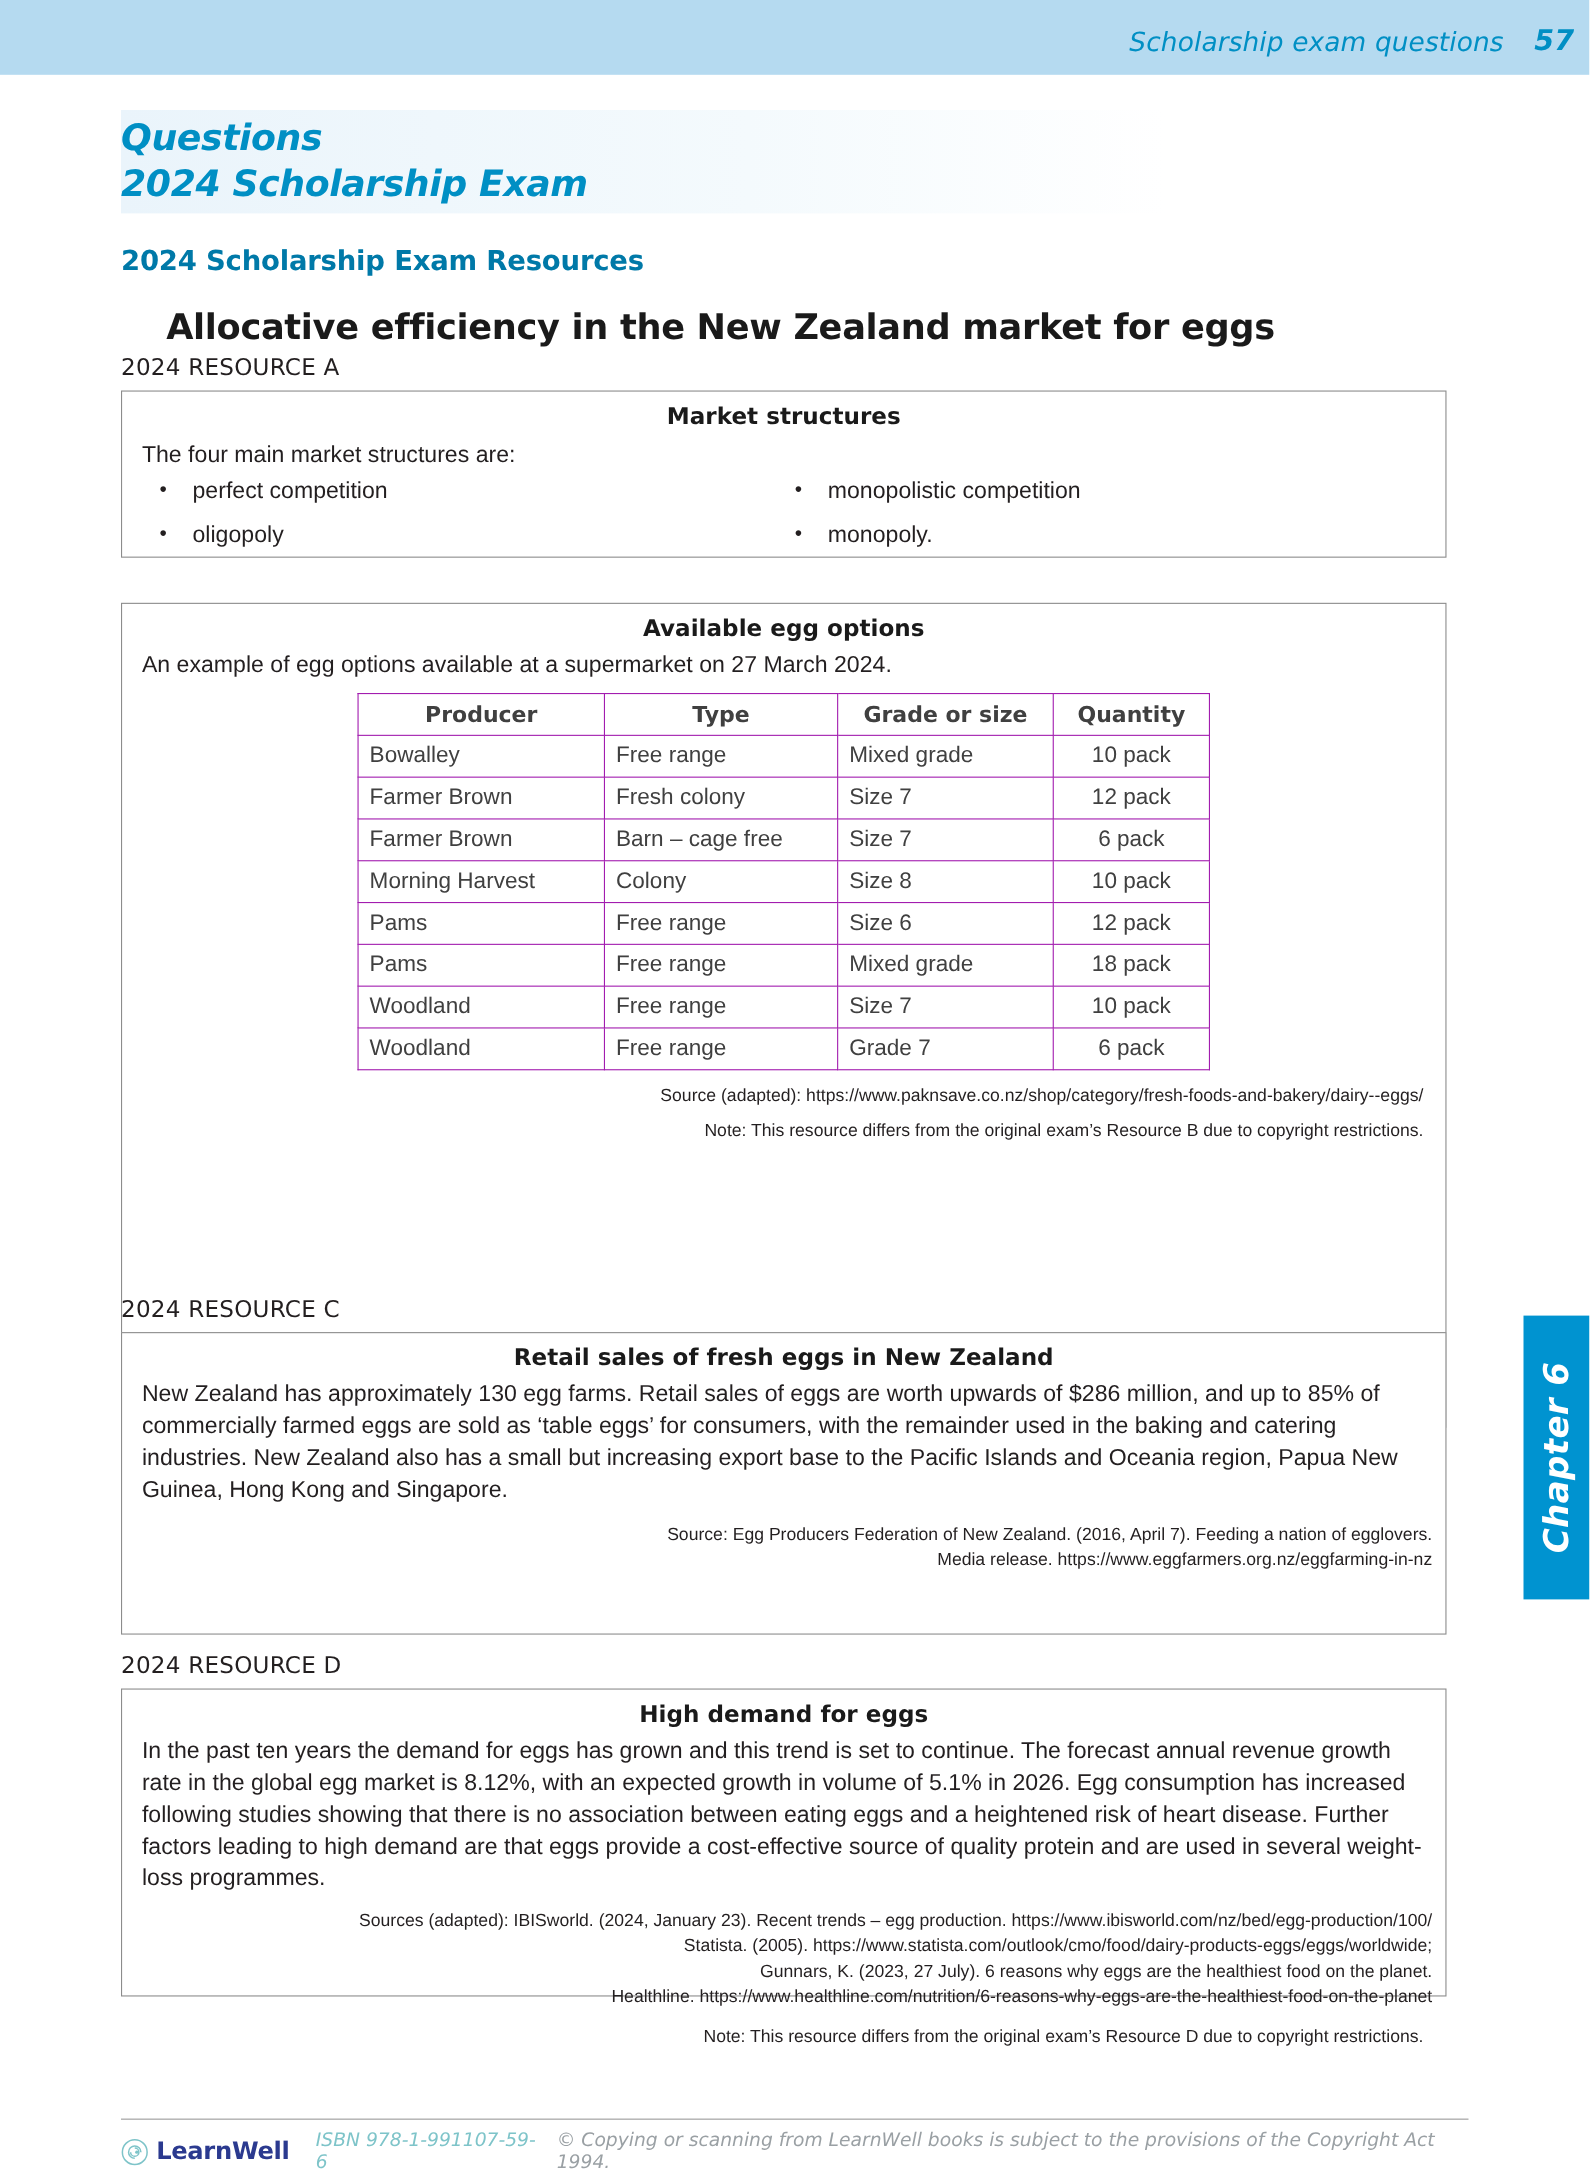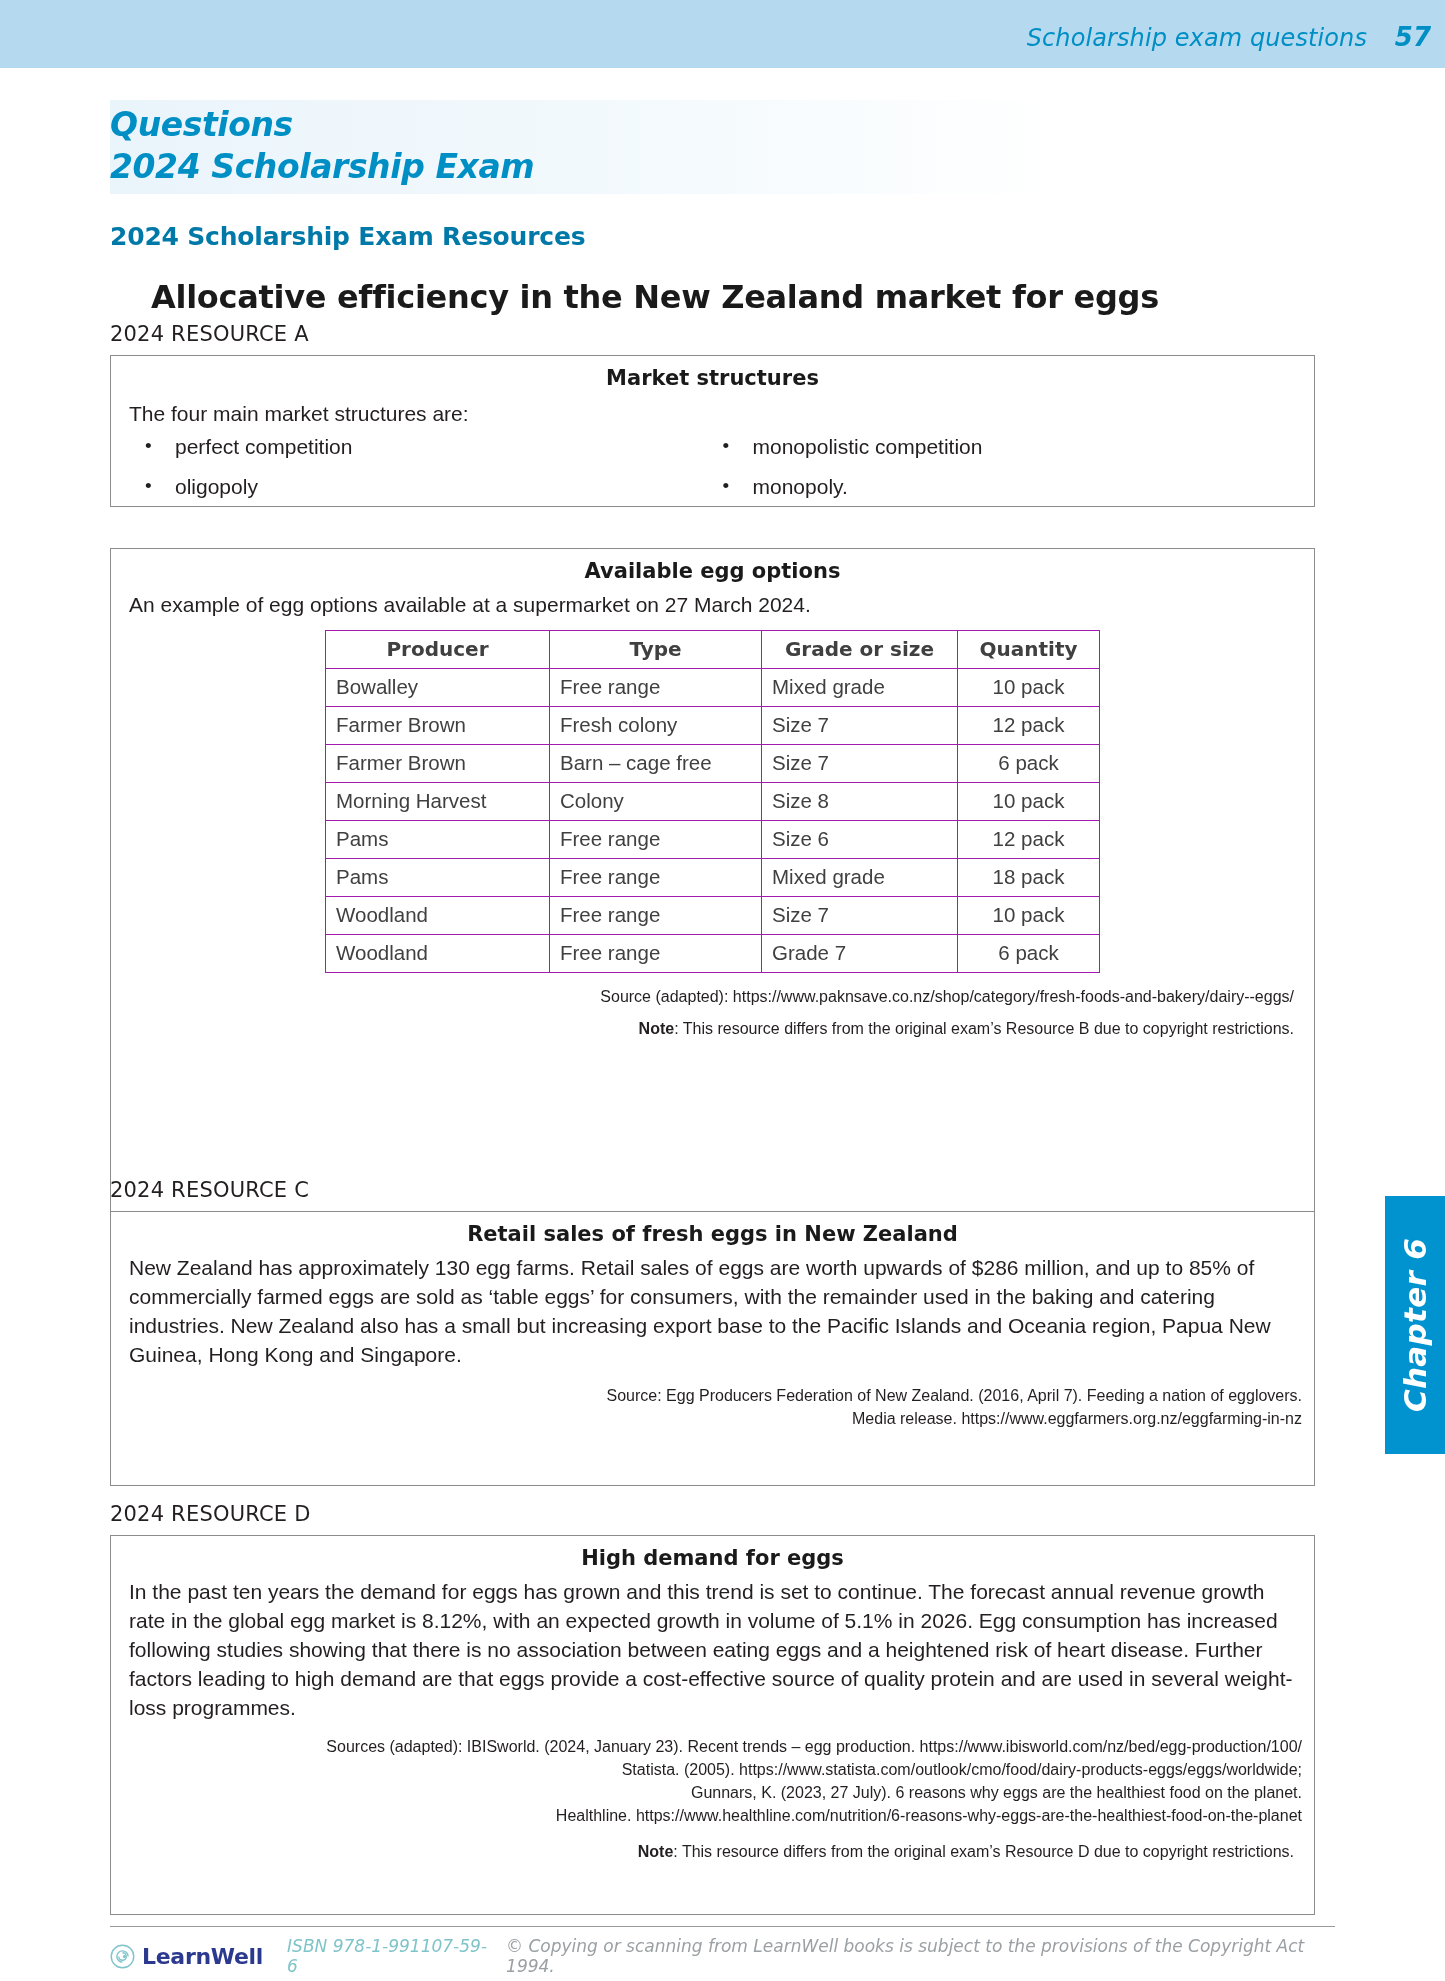--- a/index.html
+++ b/index.html
@@ -169,21 +169,21 @@
   .egg-table th.c-grade    { width: 196px; }
   .egg-table th.c-qty      { width: 142px; }
 
   .src-note {
     text-align: right;
     font-size: 16px;
     color: #231f20;
     padding: 2px 20px 0 20px;
     line-height: 1.5;
   }
-  .src-note b { font-weight: bold; }
+  .src-note b { font-weight: normal; }
 
   .src-block {
     font-size: 16px;
     color: #231f20;
     line-height: 1.45;
     padding: 2px 12px 2px 20px;
     text-align: right;
   }
 
   
@@ -367,21 +367,21 @@
   <div class="box-text" style="padding-top:4px;">
     <p>New Zealand has approximately 130 egg farms. Retail sales of eggs are worth upwards of $286 million, and up to 85% of commercially farmed eggs are sold as ‘table eggs’ for consumers, with the remainder used in the baking and catering industries. New Zealand also has a small but increasing export base to the Pacific Islands and Oceania region, Papua New Guinea, Hong Kong and Singapore.</p>
   </div>
   <div class="src-block">
     <div>Source: Egg Producers Federation of New Zealand. (2016, April 7). Feeding a nation of egglovers.</div>
     <div>Media release. https://www.eggfarmers.org.nz/eggfarming-in-nz</div>
   </div>
 </div>
 
 <div class="res-label" style="top:1502px">2024 RESOURCE D</div>
-<div class="box" style="top:1535px; height:380px;">
+<div class="box" style="top:1535px; height:280px;">
   <div class="box-title">High demand for eggs</div>
   <div class="box-text" style="padding-top:4px;">
     <p>In the past ten years the demand for eggs has grown and this trend is set to continue. The forecast annual revenue growth rate in the global egg market is 8.12%, with an expected growth in volume of 5.1% in 2026. Egg consumption has increased following studies showing that there is no association between eating eggs and a heightened risk of heart disease. Further factors leading to high demand are that eggs provide a cost-effective source of quality protein and are used in several weight-loss programmes.</p>
   </div>
   <div class="src-block" style="padding-top:0;">
     <div>Sources (adapted): IBISworld. (2024, January 23). Recent trends – egg production. https://www.ibisworld.com/nz/bed/egg-production/100/</div>
     <div>Statista. (2005). https://www.statista.com/outlook/cmo/food/dairy-products-eggs/eggs/worldwide;</div>
     <div>Gunnars, K. (2023, 27 July). 6 reasons why eggs are the healthiest food on the planet.</div>
     <div>Healthline. https://www.healthline.com/nutrition/6-reasons-why-eggs-are-the-healthiest-food-on-the-planet</div>
   </div>

